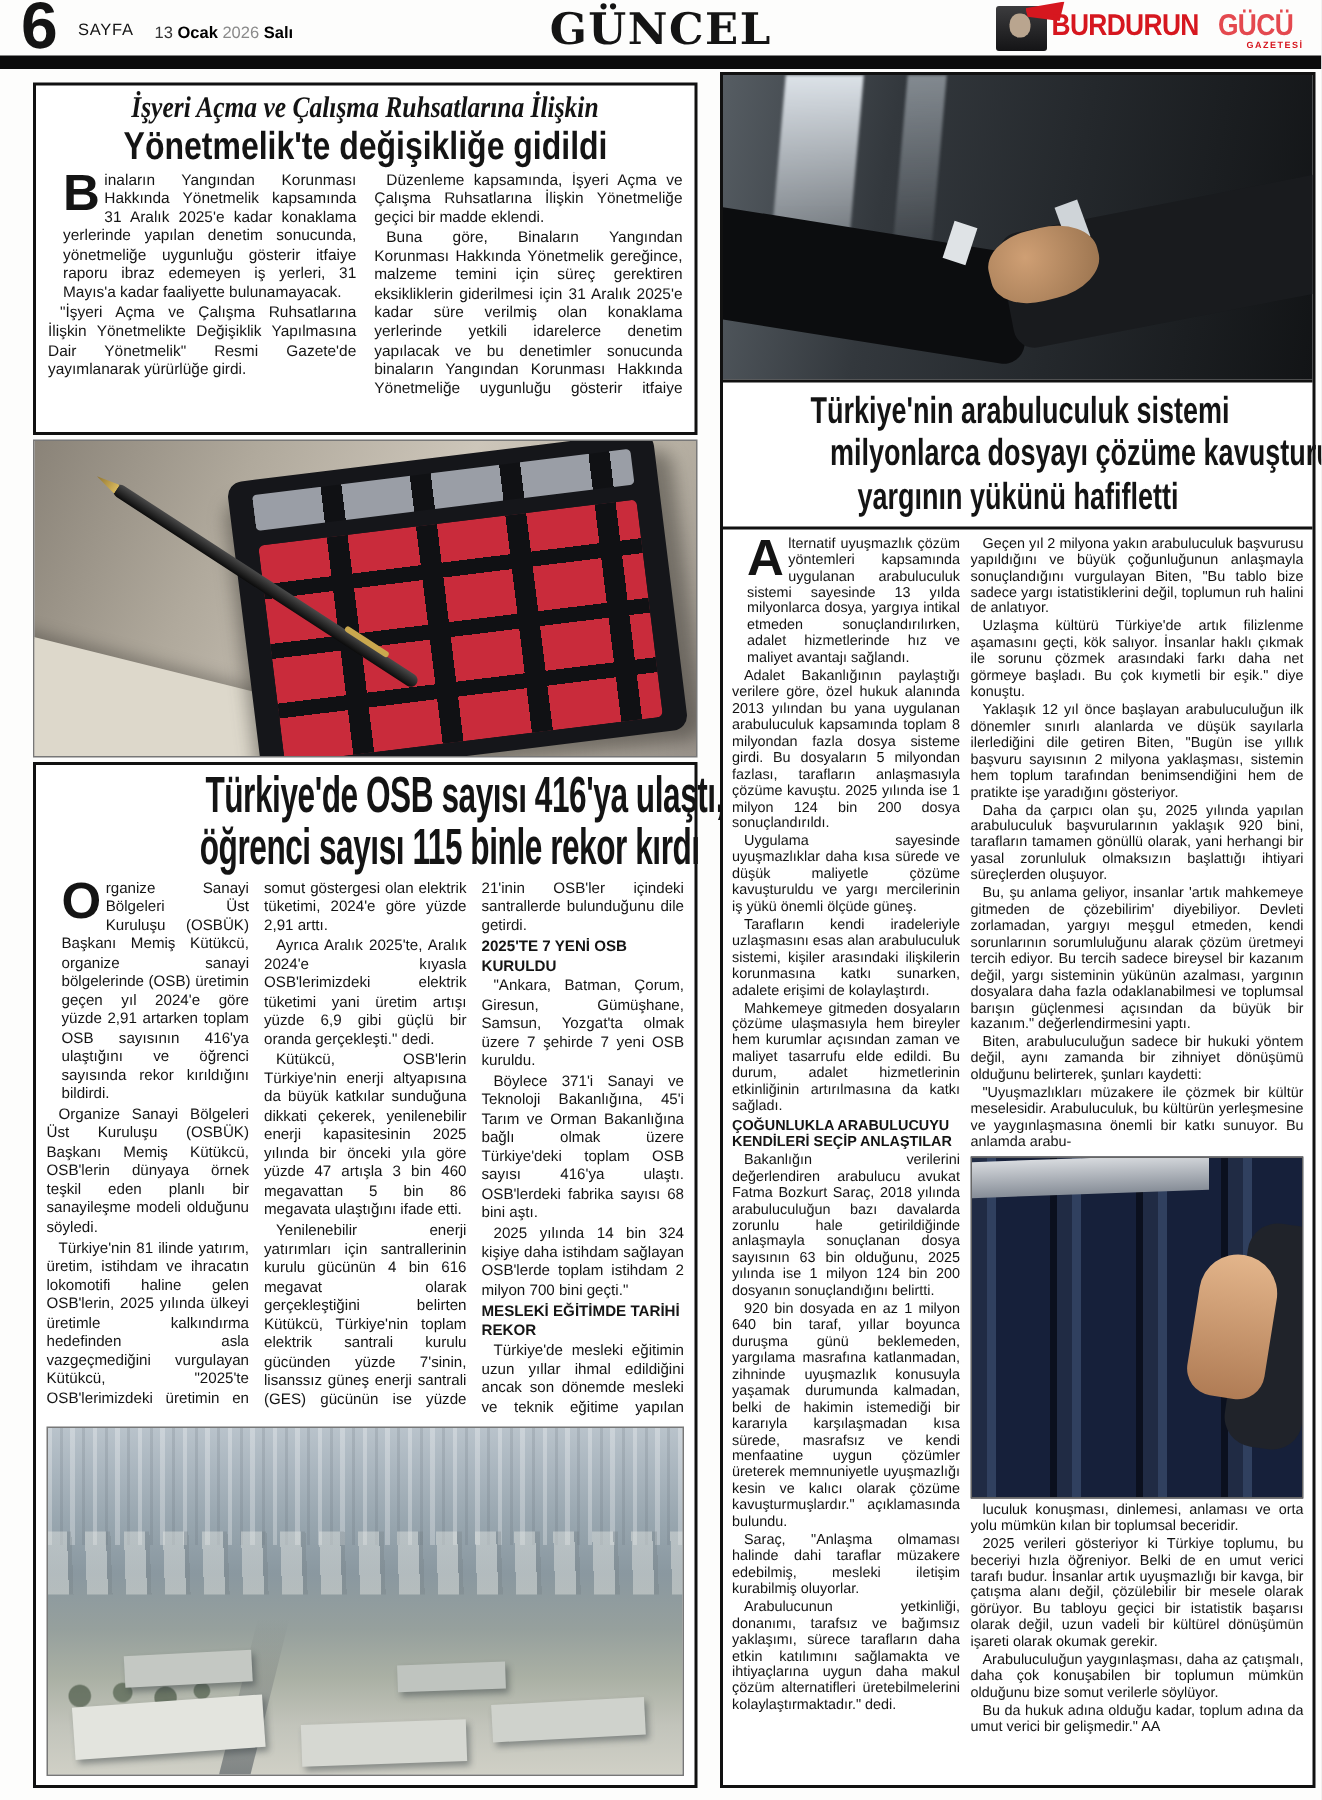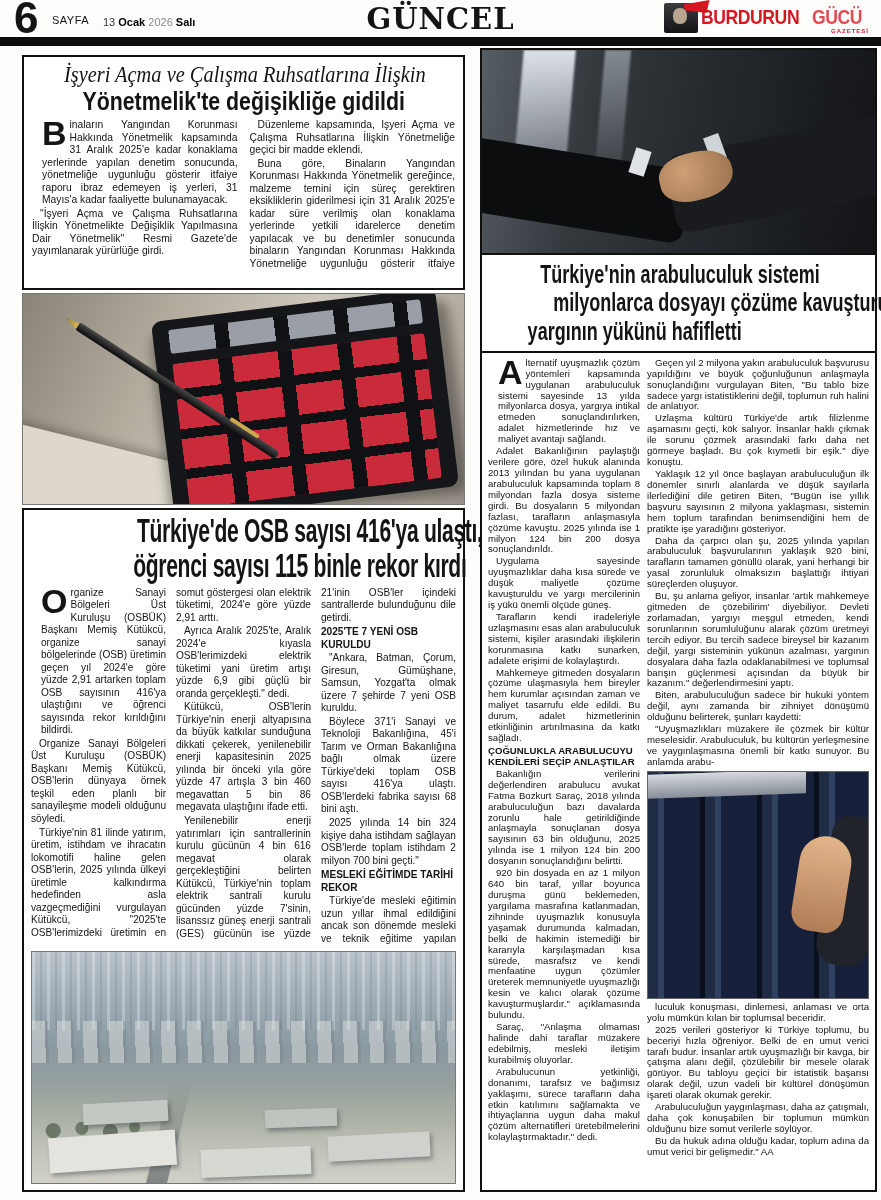--- a/index.html
+++ b/index.html
@@ -8,43 +8,43 @@
 
   
   .masthead{position:absolute;top:0;left:0;right:0;height:37px;}
   .pageno{position:absolute;left:14px;top:-4px;font-size:44px;font-weight:bold;line-height:1;}
   .pageno-label{position:absolute;left:52px;top:14px;font-size:11px;letter-spacing:.5px;}
   .dateline{position:absolute;left:103px;top:16px;font-size:11px;color:#333;}
   .dateline b{color:#000;}
   .dateline .lt{color:#8a8a8a;}
   .section-title{position:absolute;left:0;right:0;top:2px;text-align:center;
         font-family:"DejaVu Serif",serif;font-weight:bold;font-size:29px;letter-spacing:1px;}
-  .logo{position:absolute;right:12px;top:3px;display:flex;align-items:flex-start;gap:3px;padding-left:35px;}
+  .logo{position:absolute;right:12px;top:3px;display:flex;align-items:flex-end;gap:3px;padding-left:35px;}
   .logo-img{position:relative;width:34px;height:30px;background:linear-gradient(180deg,#3c3c3e,#141416);border-radius:2px;}
   .logo-img .face{position:absolute;left:9px;top:5px;width:14px;height:16px;background:#b9a58f;border-radius:45%;}
   .logo-img .flag{position:absolute;right:-12px;top:-3px;width:26px;height:13px;background:#d6171f;
         clip-path:polygon(0 35%,100% 0,88% 100%,6% 78%);}
   .logo-txt{line-height:1;padding-top:4px;}
   .logo-l1{font-size:20px;font-weight:900;color:#d6171f;letter-spacing:-.5px;display:inline-block;transform:scaleX(.88);transform-origin:left;}
   .logo-l2{font-size:20px;font-weight:900;color:#e4494f;letter-spacing:-.5px;display:inline-block;transform:scaleX(.88);transform-origin:left;}
   .logo-l3{font-size:6px;font-weight:bold;color:#d6171f;text-align:right;letter-spacing:1px;margin-top:1px;}
   .black-bar{position:absolute;top:37px;left:0;right:0;height:9px;background:#0c0c0c;}
 
   
   .cond{display:inline-block;transform:scaleX(var(--sx,1));transform-origin:center;white-space:nowrap;}
   .body-text p{margin:0 0 1px;text-indent:8px;text-align:justify;}
   .body-text p.lead{text-indent:0;margin-left:10px;}
   .body-text p.subhead{text-indent:0;font-weight:bold;text-align:left;margin:2px 0 1px;}
   .lead::first-letter{float:left;font-size:34px;line-height:27px;font-weight:bold;padding:1px 3px 0 0;}
 
   
   .left-col{position:absolute;left:22px;top:55px;width:443px;}
   .box1{border:2px solid #111;background:#fff;padding:4px 8px 2px;box-sizing:border-box;height:235px;overflow:hidden;}
-  .kicker-line{text-align:right;font-family:"Liberation Serif",serif;font-style:italic;font-weight:normal;
-        font-size:24px;line-height:1.1;}
+  .kicker-line{text-align:center;font-family:"Liberation Serif",serif;font-style:italic;font-weight:bold;
+        font-size:20px;line-height:1.1;}
   .kicker-line .cond{--sx:.85;}
   .h1-line{text-align:center;font-weight:bold;font-size:26px;line-height:1.1;margin-bottom:3px;}
   .h1-line .cond{--sx:.82;}
   .box1 .body-text{column-count:2;column-gap:12px;font-size:10.3px;line-height:1.22;height:163px;overflow:hidden;}
 
   .photo{position:relative;overflow:hidden;border:1px solid #777;box-sizing:border-box;}
 
   
   .ph-calc{height:212px;margin-top:3px;background:linear-gradient(115deg,#8a8378 0%,#b0a99c 28%,#cdc6ba 55%,#b7b0a3 80%,#99928a 100%);}
   .calc-shadow{position:absolute;right:4px;top:22px;width:300px;height:195px;background:rgba(40,38,34,.45);border-radius:12px;transform:rotate(-7deg);filter:blur(6px);}
@@ -92,21 +92,21 @@
         background:linear-gradient(180deg,rgba(228,234,240,.95),rgba(228,234,240,.2));}
   .ws2{position:absolute;left:118px;top:0;height:58%;width:26px;transform:skewX(-5deg);filter:blur(1px);opacity:.55;
         background:linear-gradient(180deg,rgba(215,224,232,.9),rgba(215,224,232,.15));}
   .armL{position:absolute;left:-24px;bottom:26px;width:230px;height:74px;background:#0c0d0f;border-radius:14px;transform:rotate(9deg);}
   .armR{position:absolute;right:-24px;bottom:40px;width:230px;height:78px;background:#191b1e;border-radius:14px;transform:rotate(-11deg);}
   .cuffL{position:absolute;left:150px;bottom:78px;width:16px;height:26px;background:#dfe3e6;transform:rotate(18deg);}
   .cuffR{position:absolute;right:152px;bottom:92px;width:16px;height:26px;background:#cfd4d8;transform:rotate(-20deg);}
   .hands{position:absolute;left:45%;top:50%;width:74px;height:48px;border-radius:42% 46% 46% 42%;
         background:radial-gradient(circle at 35% 35%,#cf9f74,#96704c);transform:rotate(-14deg);}
 
-  .h3-box{border-bottom:2px solid #111;padding:5px 4px 6px;text-align:left;font-weight:800;font-size:25px;line-height:1.13;}
+  .h3-box{border-bottom:2px solid #111;padding:5px 4px 6px;text-align:center;font-weight:800;font-size:25px;line-height:1.13;}
   .h3-box .cond{--sx:.72;}
 
   .rc-body{display:flex;gap:7px;padding:5px 6px;height:1069px;box-sizing:border-box;overflow:hidden;
         font-size:9.6px;line-height:1.14;}
   .rc-c1{width:152px;flex:none;overflow:hidden;}
   .rc-c2{flex:1;overflow:hidden;}
 
   
   .ph-binders{height:228px;margin:3px 0;border:1px solid #666;background:#0f1524;}
   .ph-binders .spines{position:absolute;inset:0;

